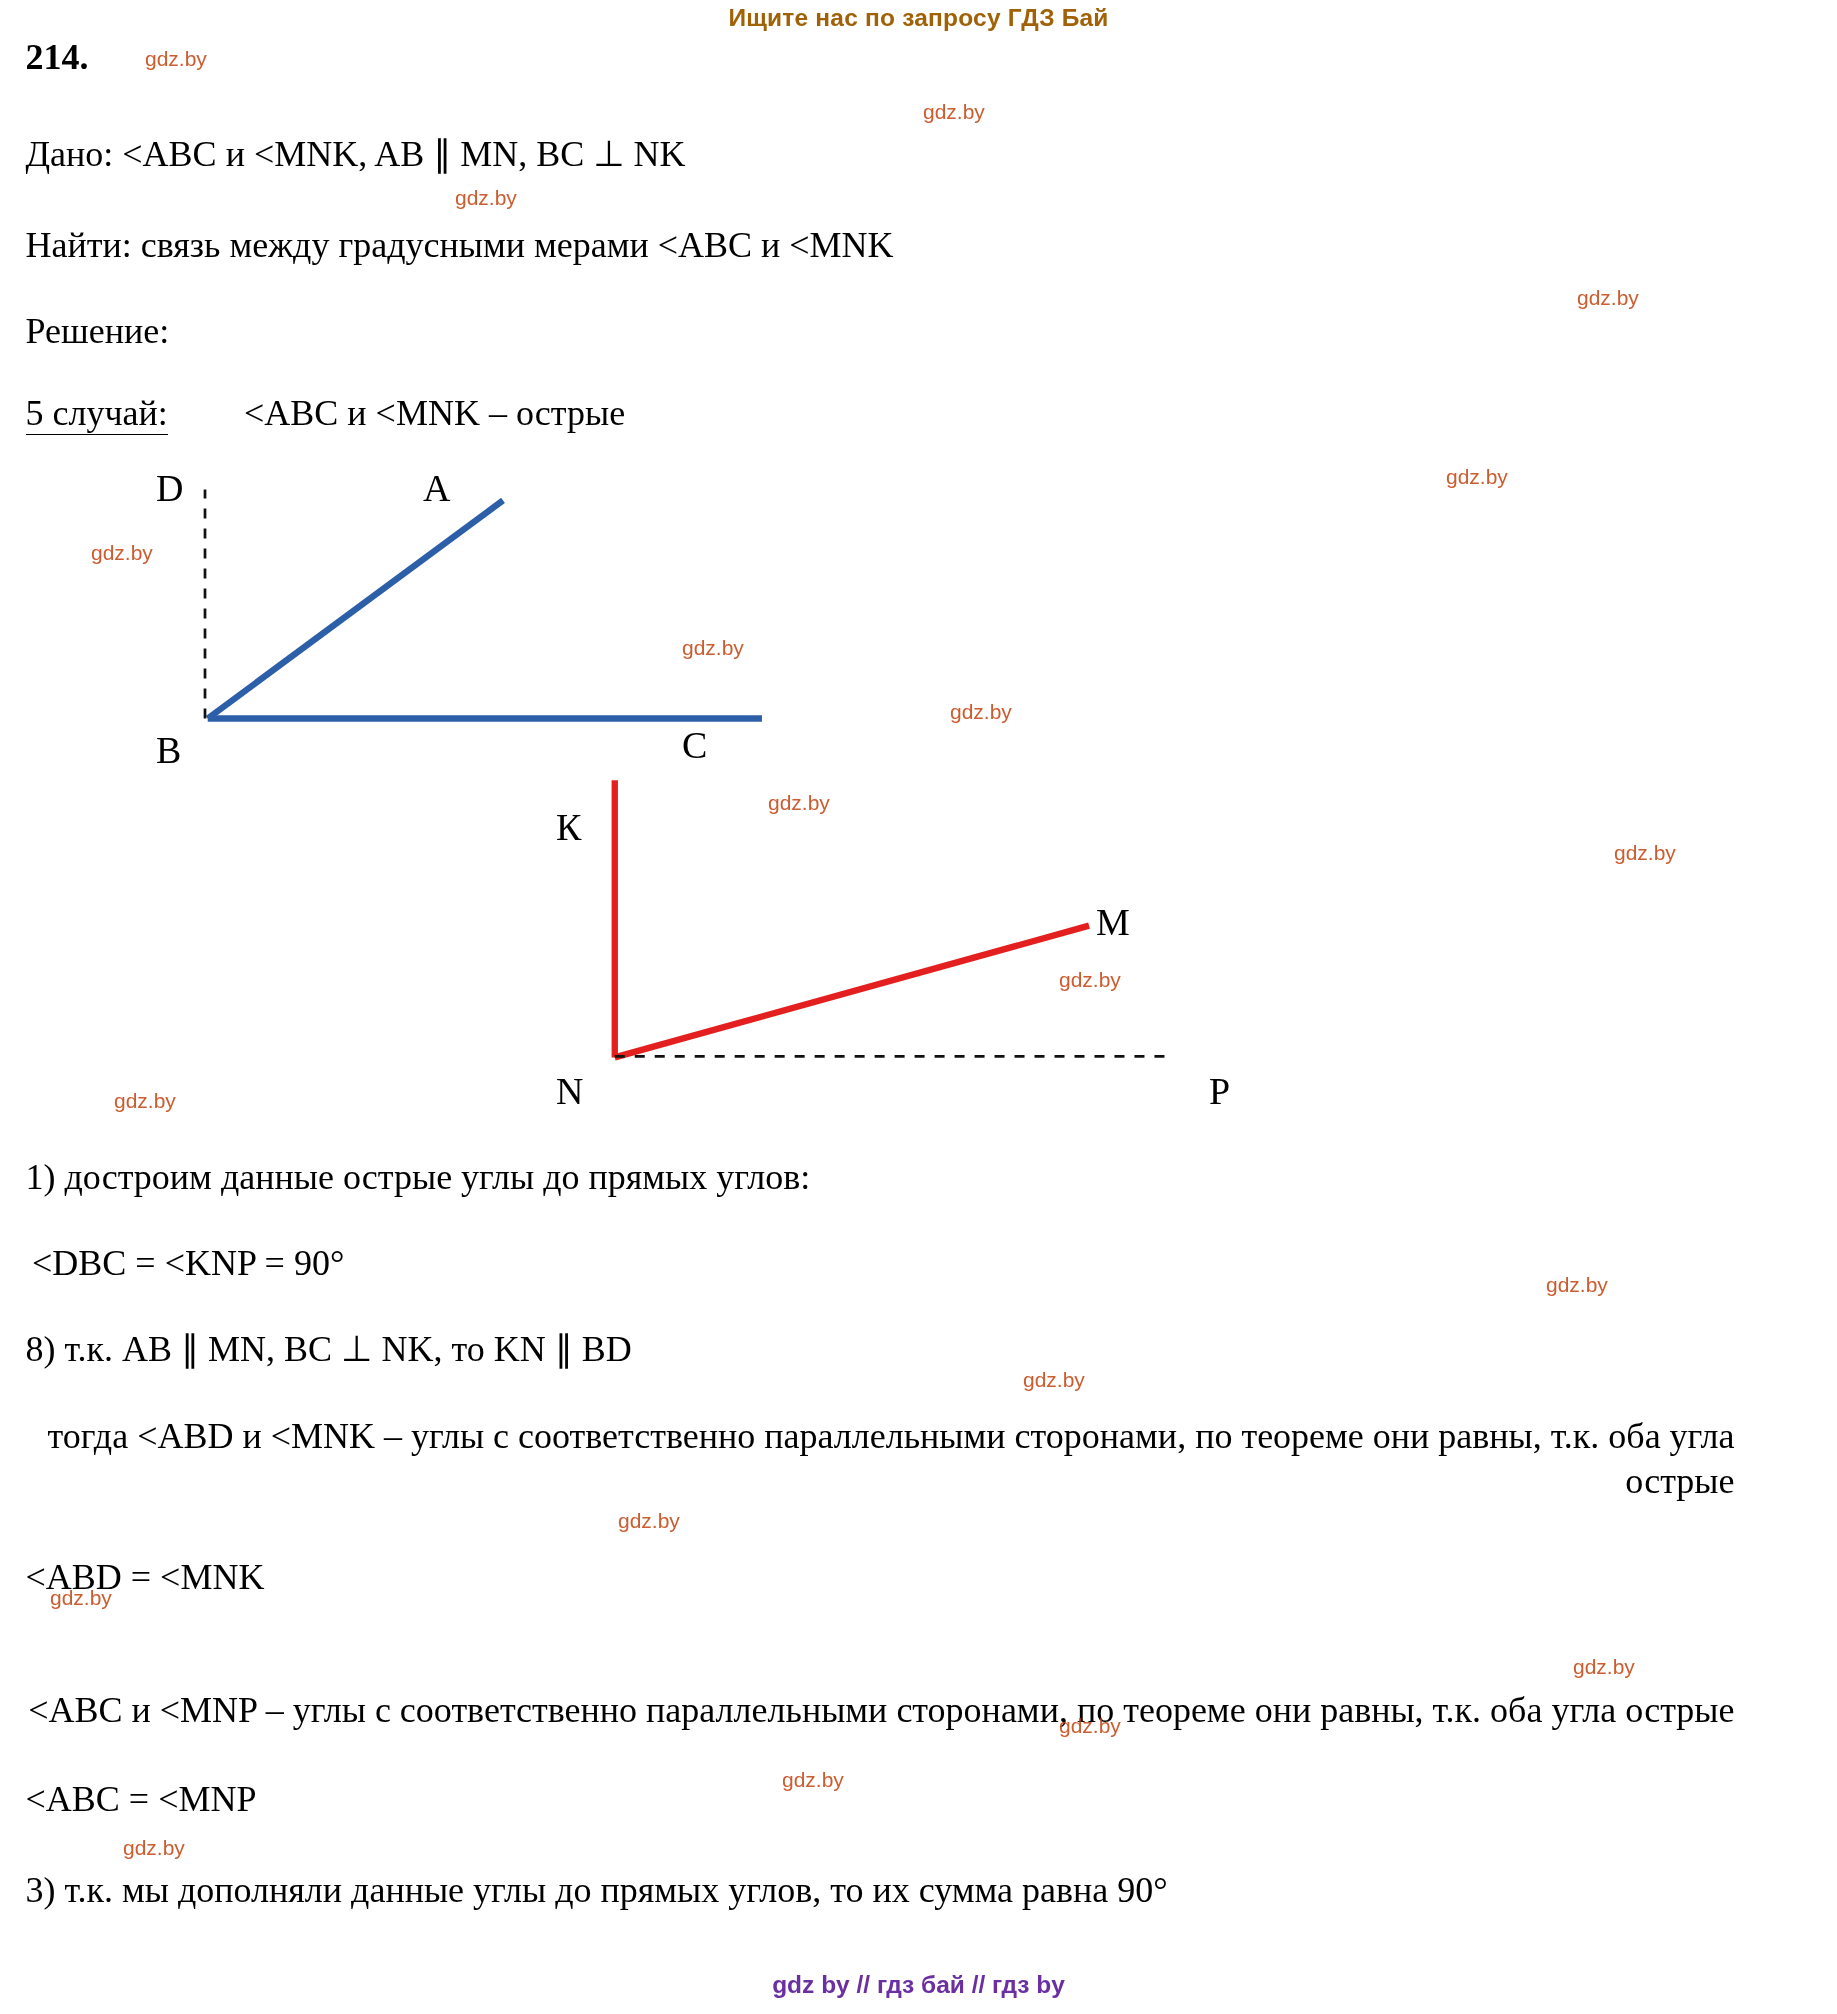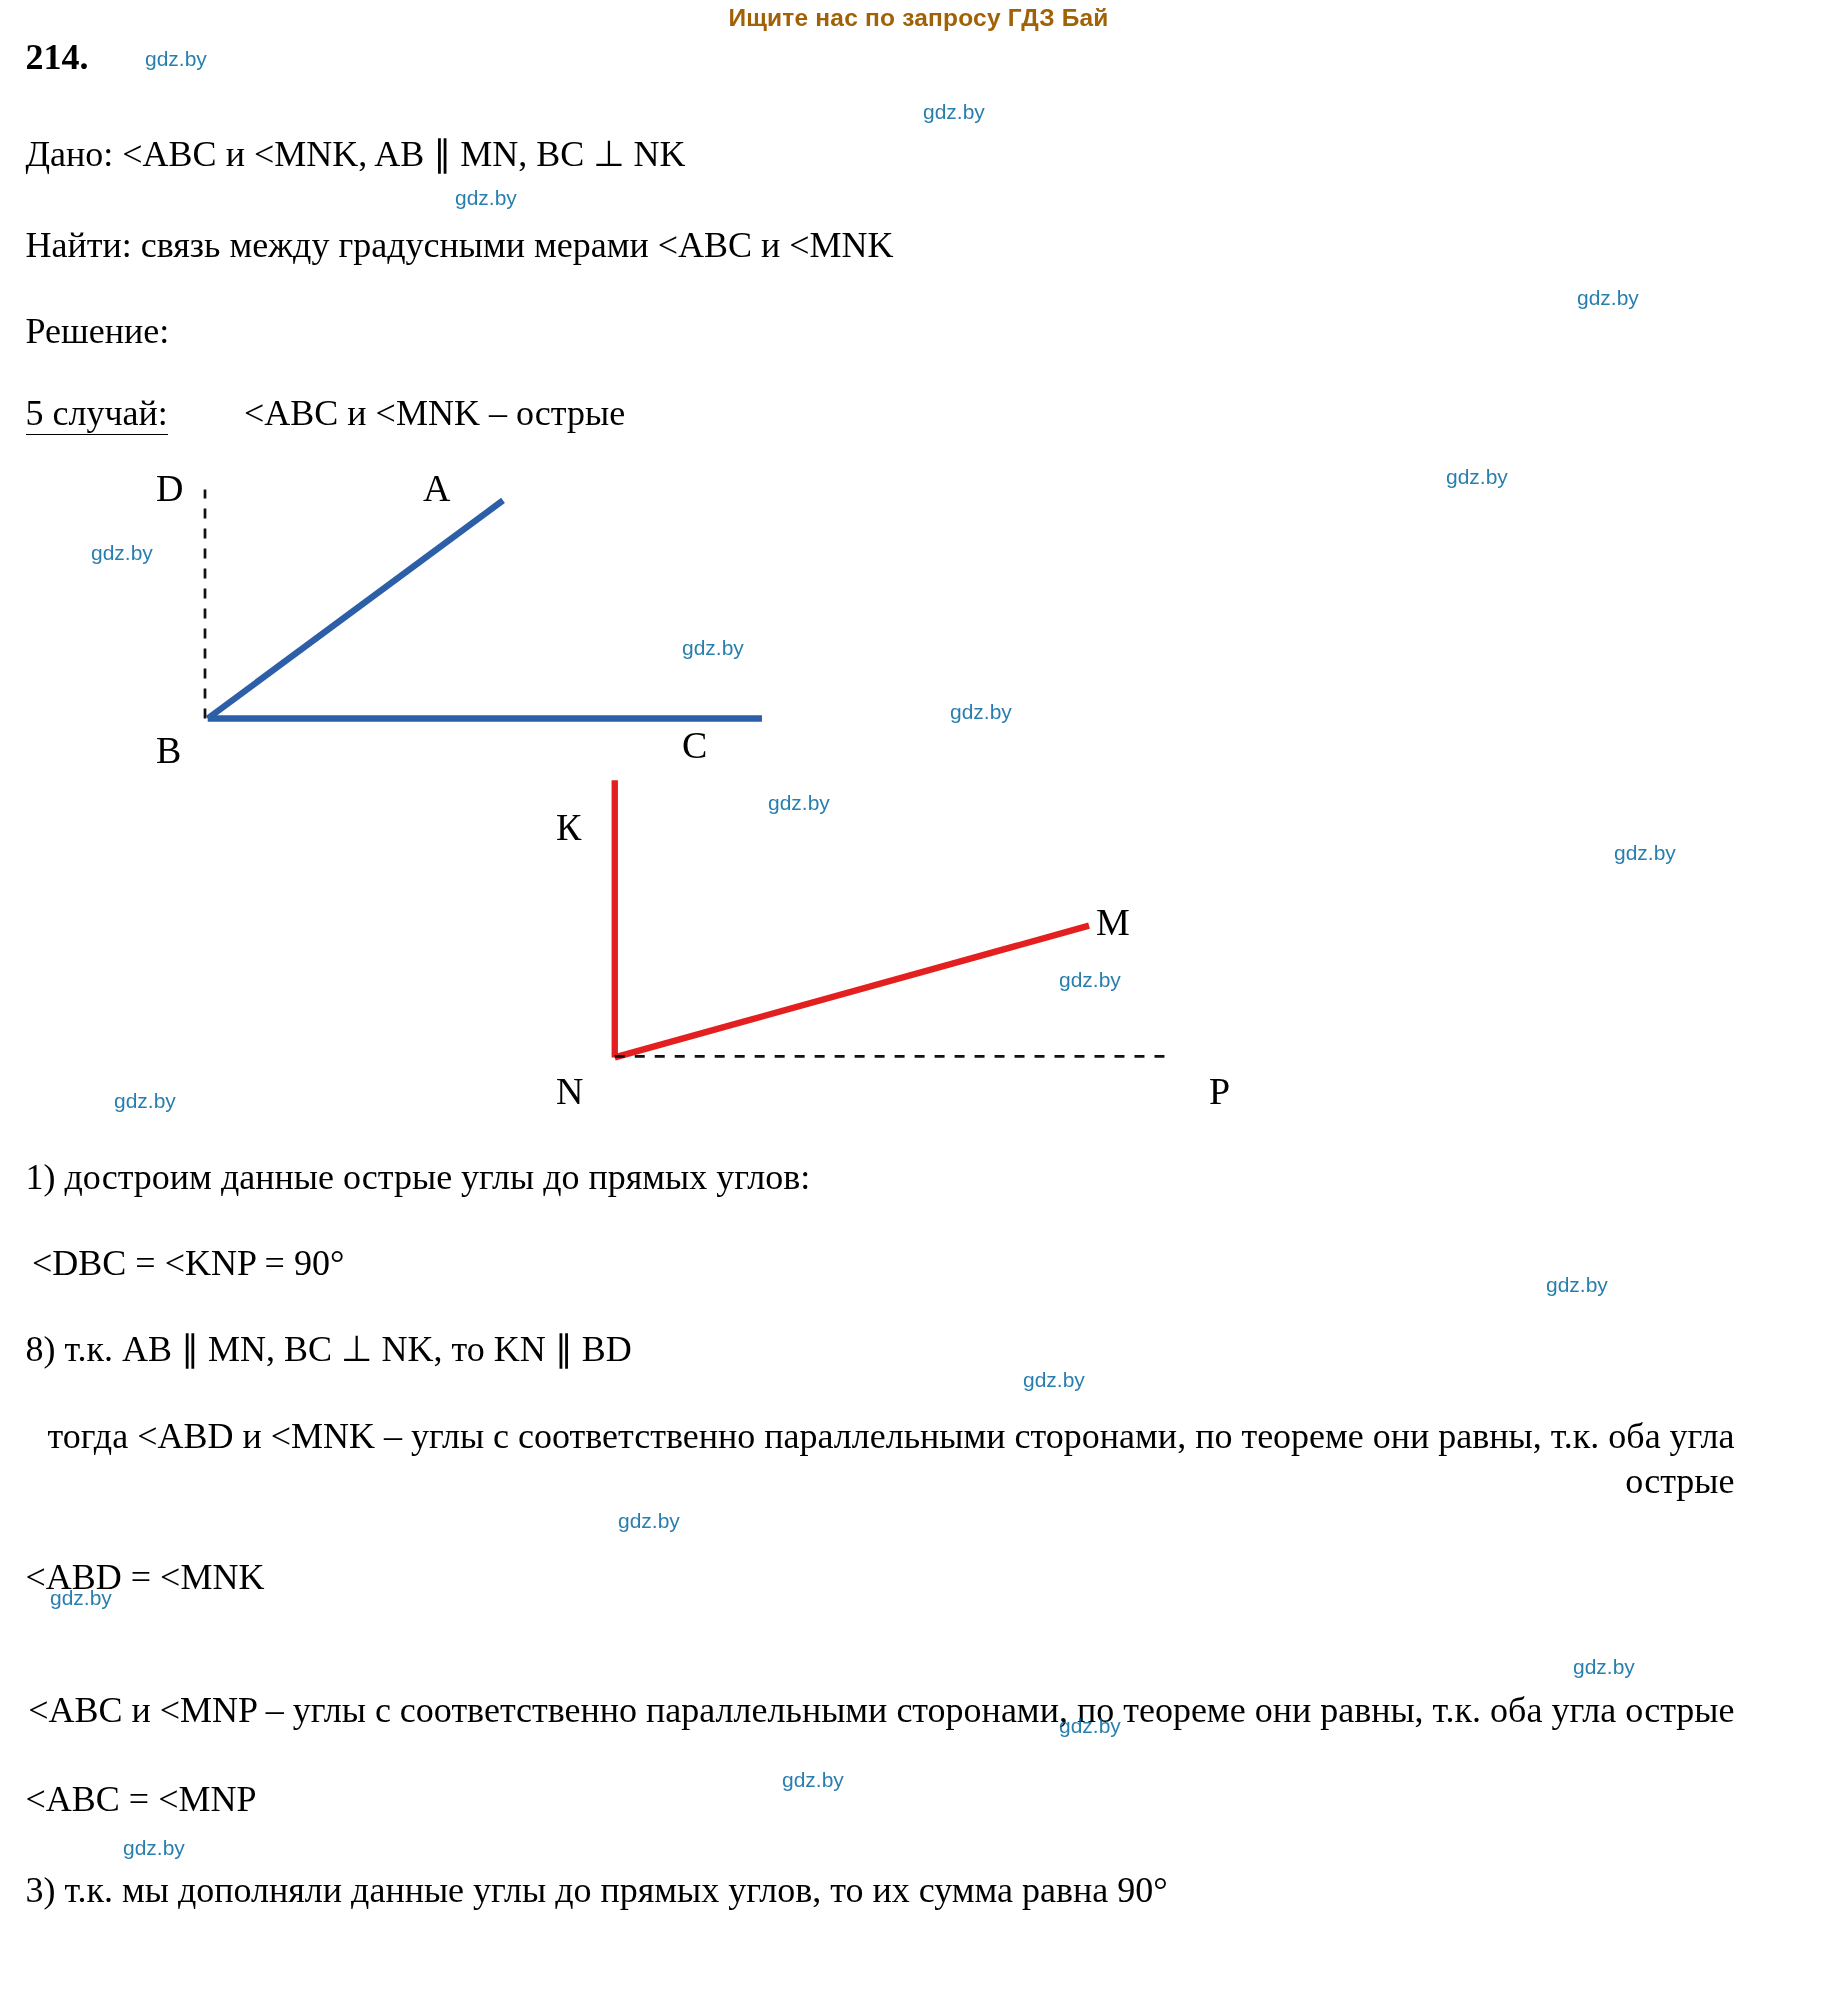--- a/index.html
+++ b/index.html
@@ -38,21 +38,21 @@
     left: 0;
     width: 1837px;
     text-align: center;
     color: #6a2fa0;
     font-family: "Liberation Sans", sans-serif;
     font-weight: bold;
     font-size: 24.5px;
   }
   .wm {
     position: absolute;
-    color: #0369a1;
+    color: #c2410c;
     font-family: "Liberation Sans", sans-serif;
     font-size: 21px;
     opacity: 0.85;
     white-space: nowrap;
   }
   .task-number {
     position: absolute;
     left: 25.5px;
     top: 36px;
     font-size: 36px;
@@ -149,15 +149,16 @@
       <div class="wm" style="left: 1546px; top: 1273px;">gdz.by</div>
       <div class="wm" style="left: 1023px; top: 1368px;">gdz.by</div>
       <div class="wm" style="left: 618px; top: 1509px;">gdz.by</div>
       <div class="wm" style="left: 50px; top: 1586px;">gdz.by</div>
       <div class="wm" style="left: 1573px; top: 1655px;">gdz.by</div>
       <div class="wm" style="left: 1059px; top: 1714px;">gdz.by</div>
       <div class="wm" style="left: 782px; top: 1768px;">gdz.by</div>
       <div class="wm" style="left: 123px; top: 1836px;">gdz.by</div>
     </div>
 
+  <div class="bottom-banner">gdz by  //  гдз бай  //  гдз by</div>
 
 </div>
 
 
 </body></html>

